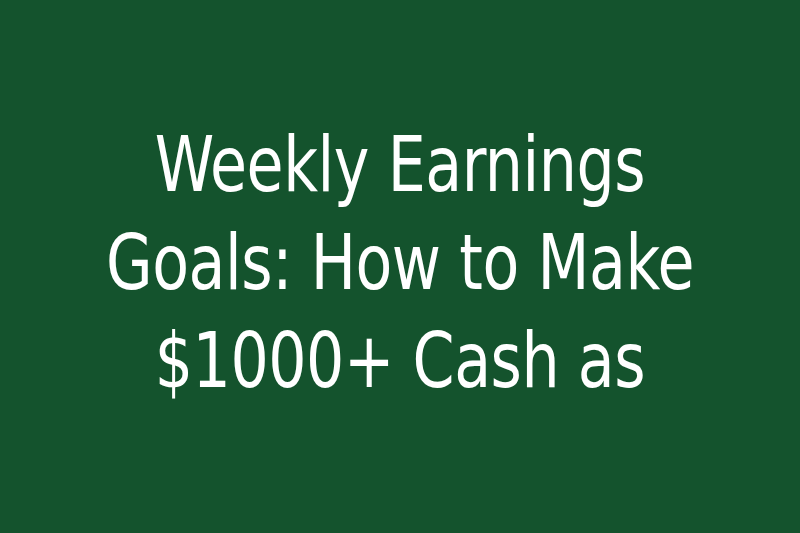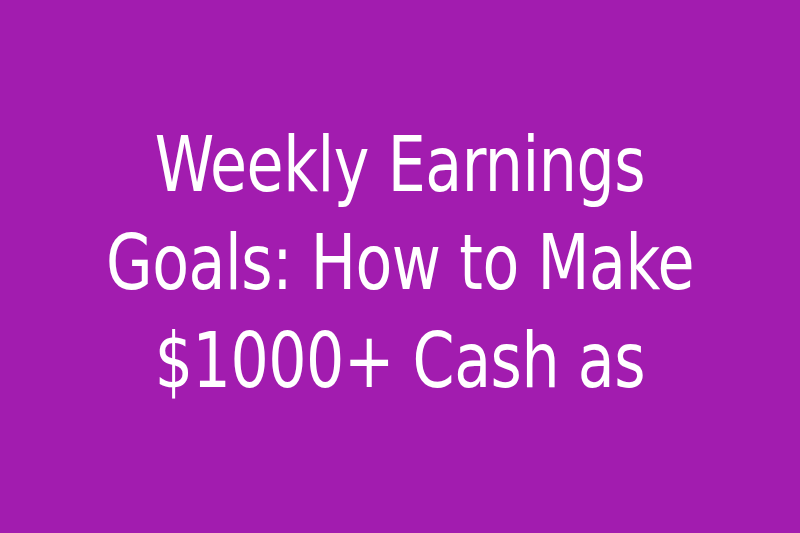--- a/index.html
+++ b/index.html
@@ -12,21 +12,21 @@
     height: 533px;
     overflow: hidden;
     font-family: "Liberation Sans", "DejaVu Sans", sans-serif;
   }
 
   #featured-image-card {
     position: relative;
     box-sizing: border-box;
     width: 800px;
     height: 533px;
-    background: #a21caf;
+    background: #14532d;
     display: flex;
     align-items: center;
     justify-content: center;
   }
 
   #title-block {
     width: 100%;
     text-align: center;
     padding: 0 40px;
     box-sizing: border-box;

